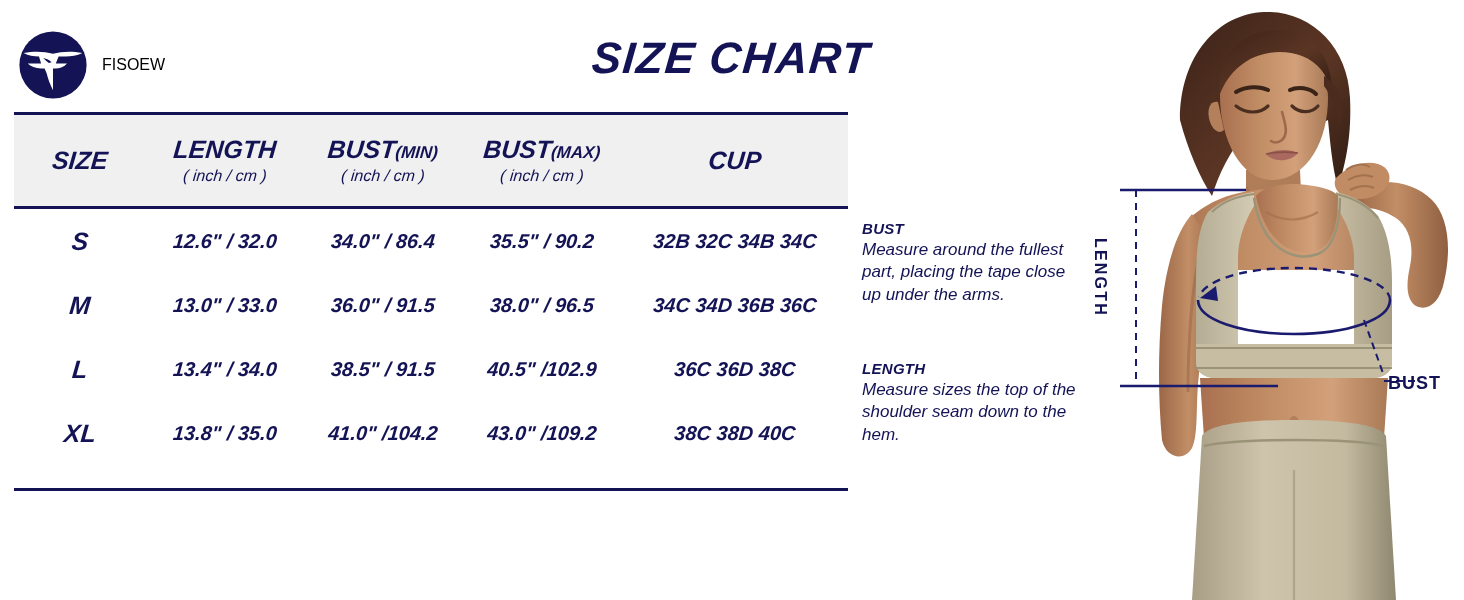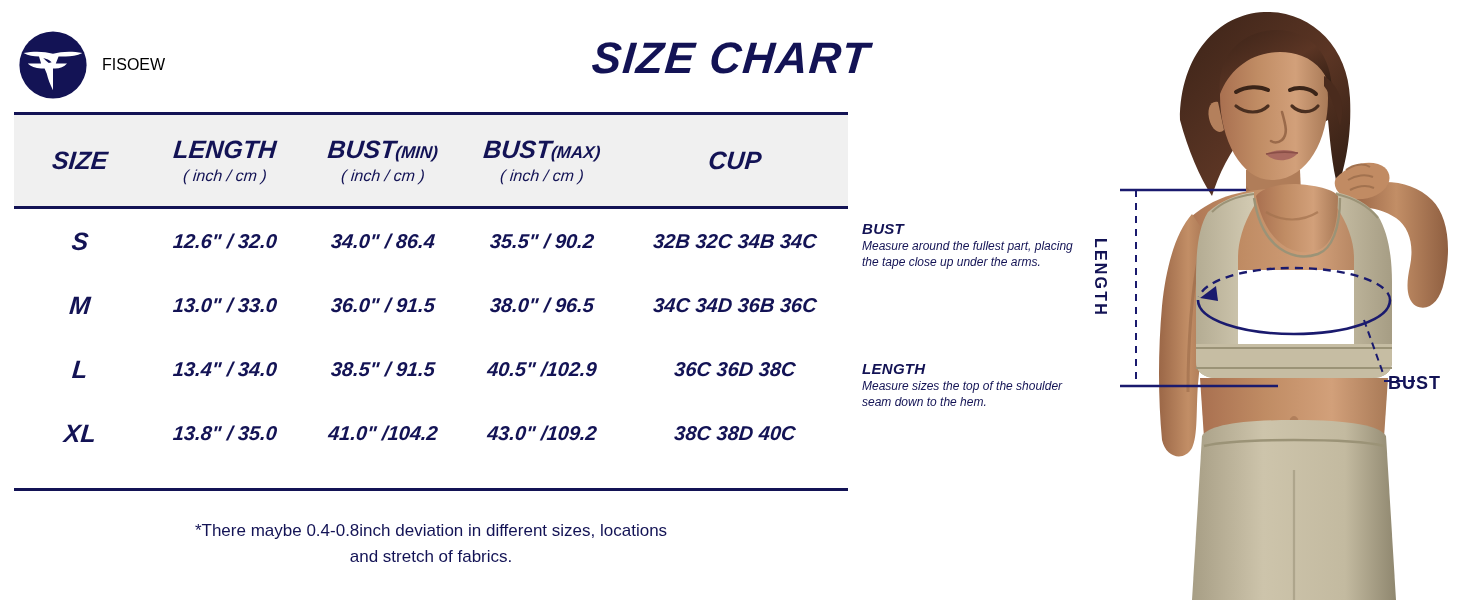--- a/index.html
+++ b/index.html
@@ -137,21 +137,21 @@
     color: #131355;
     font-style: italic;
   }
   .guide-title {
     font-size: 15px;
     font-weight: 700;
     letter-spacing: 0.3px;
     margin-bottom: 2px;
   }
   .guide-body {
-    font-size: 12px;
+    font-size: 17px;
     line-height: 1.32;
   }
   #guide-bust   { left: 862px; top: 220px; }
   #guide-length { left: 862px; top: 360px; }
 
   
   #photo-pane {
     position: absolute;
     left: 1096px;
     top: 0;
@@ -266,24 +266,20 @@
         <div class="cell c-bmin cell-val">41.0" /104.2</div>
         <div class="cell c-bmax cell-val">43.0" /109.2</div>
         <div class="cell c-cup cell-cup">38C 38D 40C</div>
       </div>
 
     </div>
 
     <div id="table-foot-rule"></div>
   </div>
 
-  <div id="table-note">
-    <div>*There maybe 0.4-0.8inch deviation in different sizes, locations</div>
-    <div>and stretch of fabrics.</div>
-  </div>
 
   <div class="guide" id="guide-bust">
     <div class="guide-title">BUST</div>
     <div class="guide-body">Measure around the fullest part, placing the tape close up under the arms.</div>
   </div>
 
   <div class="guide" id="guide-length">
     <div class="guide-title">LENGTH</div>
     <div class="guide-body">Measure sizes the top of the shoulder seam down to the hem.</div>
   </div>

